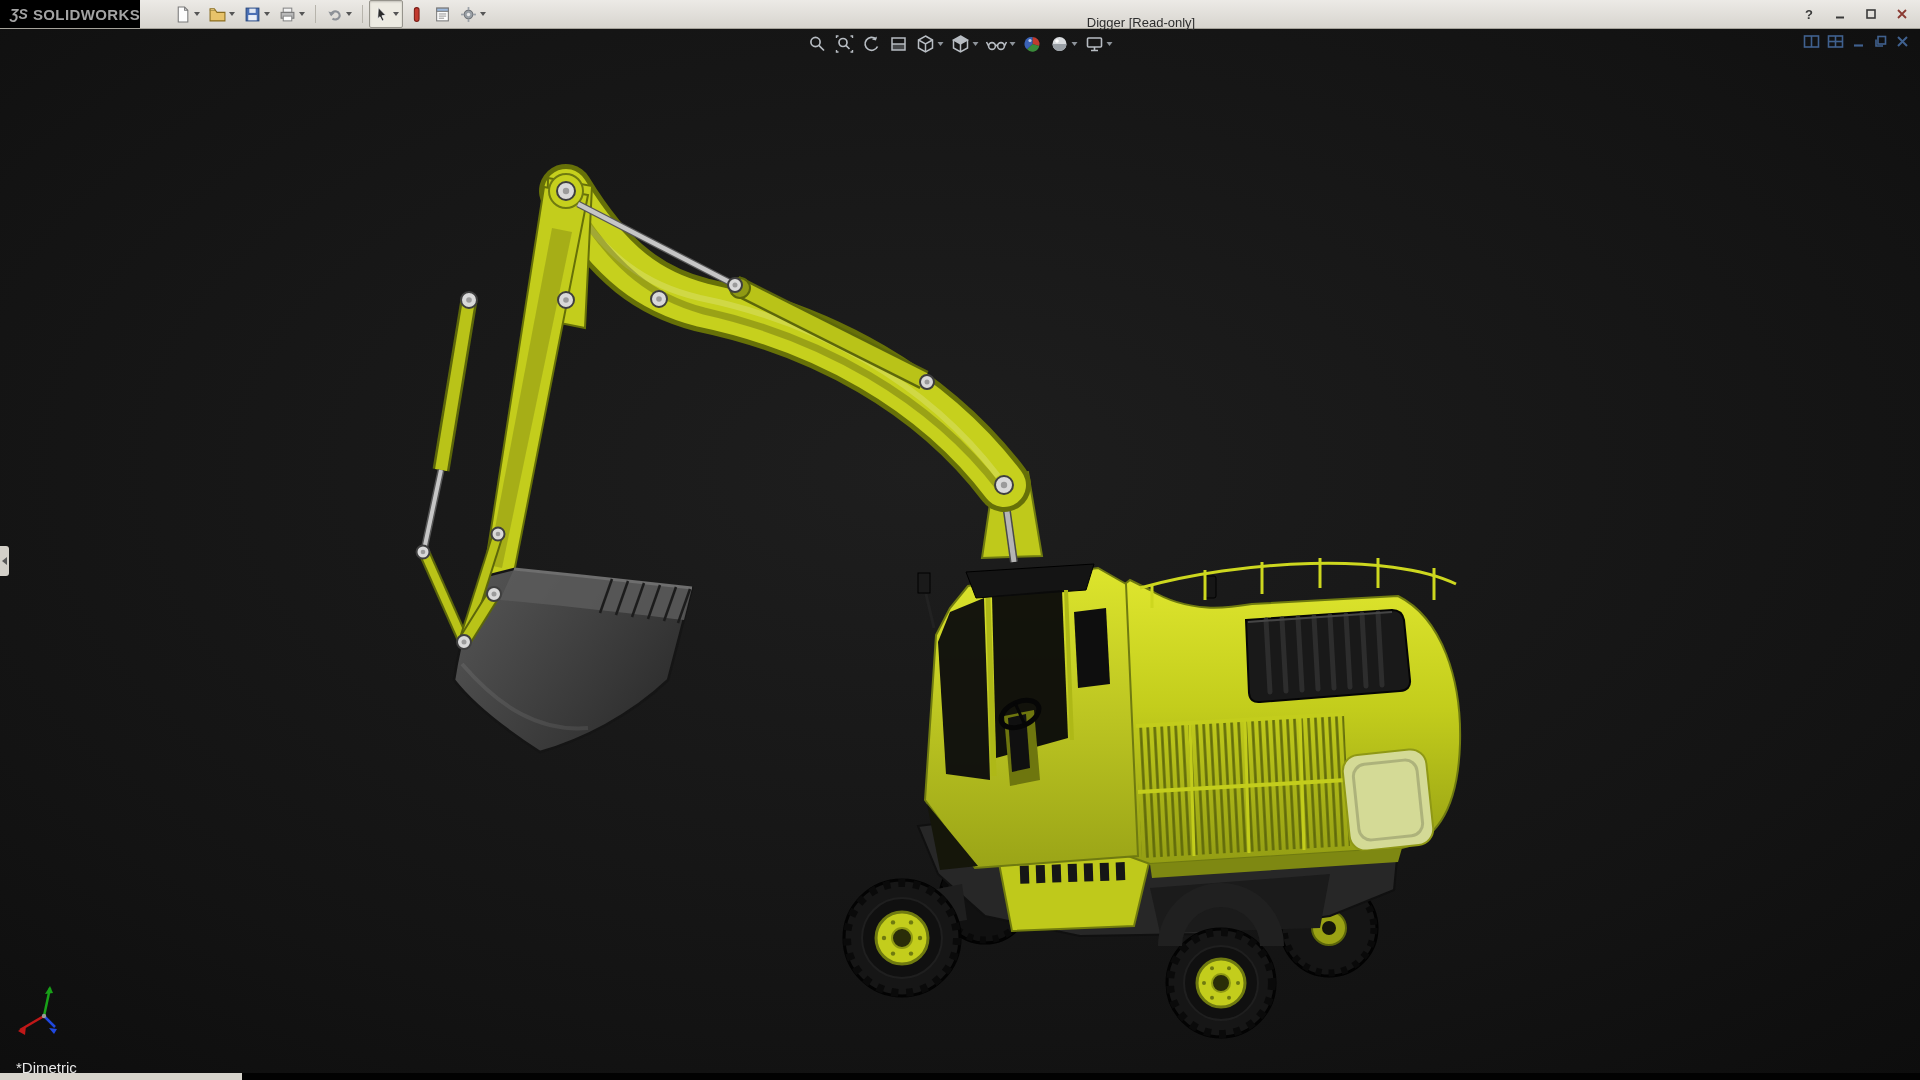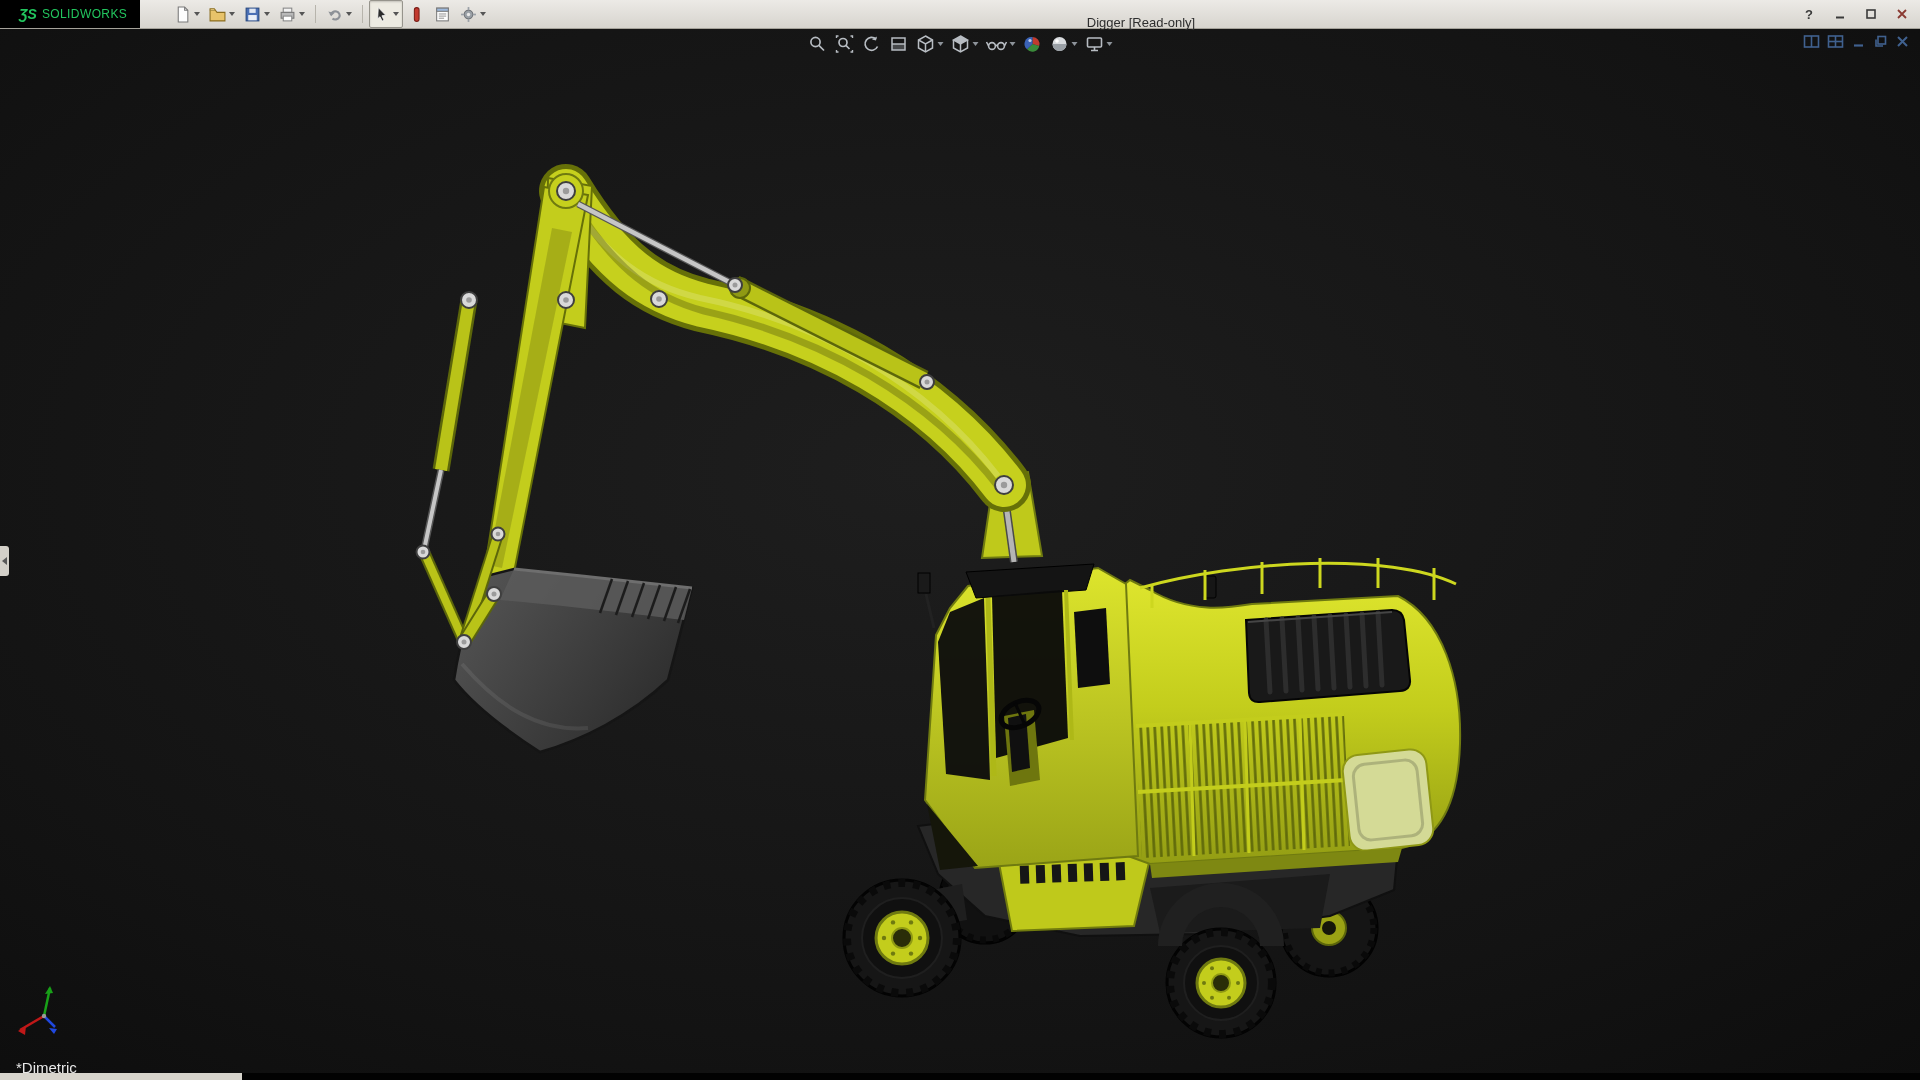--- a/index.html
+++ b/index.html
@@ -3,24 +3,24 @@
 <meta charset="utf-8">
 <style>
   html,body{margin:0;padding:0;}
   body{width:1920px;height:1080px;overflow:hidden;background:#0f0f0f;
        font-family:"Liberation Sans",sans-serif;position:relative;}
 
   
   .titlebar{position:absolute;top:0;left:0;width:1920px;height:28px;
     background:linear-gradient(#eceae6,#d7d4ce);border-bottom:1px solid #a5a29a;
     display:flex;align-items:center;z-index:30;}
-  .logo{width:140px;height:28px;background:#000;color:#22c55e;display:flex;
-    align-items:center;gap:5px;padding-left:19px;box-sizing:border-box;}
+  .logo{width:140px;height:28px;background:#000;color:#a3a3a3;display:flex;
+    align-items:center;gap:5px;padding-left:10px;box-sizing:border-box;}
   .logo .zs{font-style:italic;font-weight:bold;font-size:14px;}
-  .logo .brand{font-weight:normal;font-size:12px;letter-spacing:.4px;}
+  .logo .brand{font-weight:bold;font-size:15px;letter-spacing:.4px;}
   .tb{display:flex;align-items:center;margin-left:30px;gap:1px;}
   .tbtn{display:flex;align-items:center;height:24px;padding:1px 3px;border:1px solid transparent;border-radius:2px;}
   .tbtn.active{background:#edebe2;border:1px solid #96948c;box-shadow:inset 0 1px 2px rgba(0,0,0,.18);}
   .caret{width:0;height:0;border-left:3.5px solid transparent;border-right:3.5px solid transparent;
     border-top:4px solid #555;margin-left:3px;}
   .sep{width:1px;height:18px;background:#b7b4ac;margin:0 5px;}
   .wintitle{position:absolute;left:1141px;top:0;height:44px;transform:translateX(-50%);
     display:flex;align-items:center;font-size:13px;color:#2e2e2e;white-space:nowrap;}
   .winctl{position:absolute;right:6px;top:0;height:28px;display:flex;align-items:center;gap:7px;}
   .wbtn{width:24px;height:20px;display:flex;align-items:center;justify-content:center;

